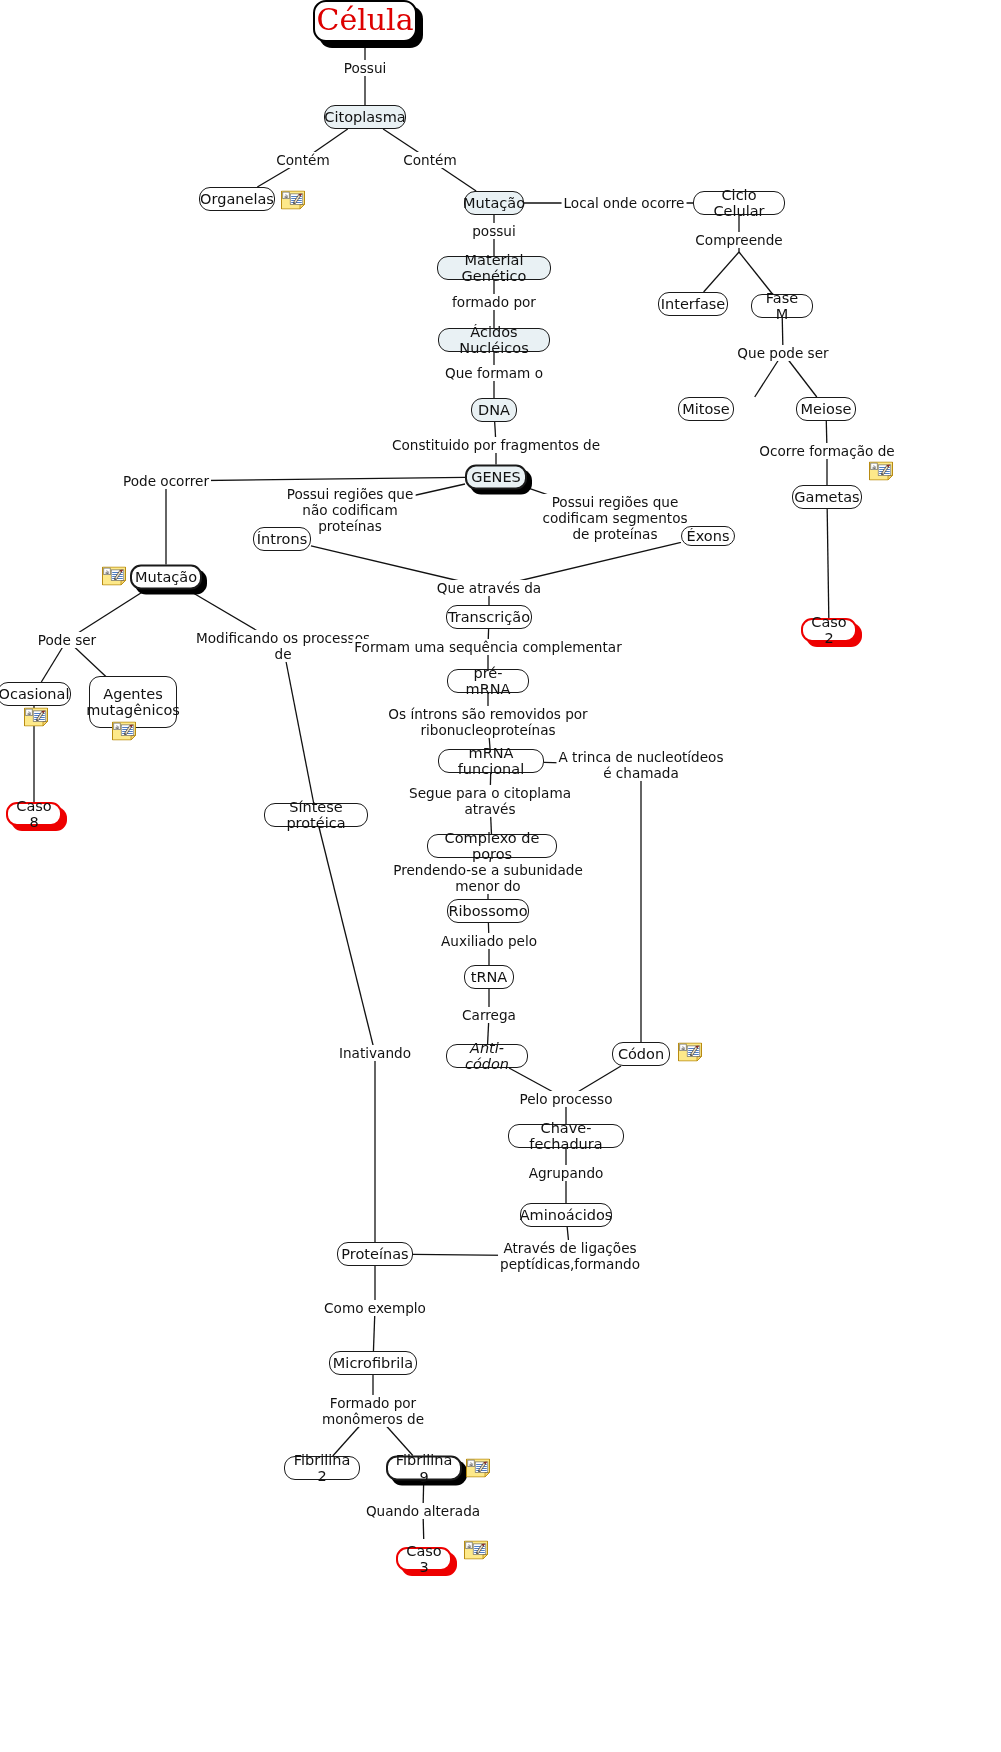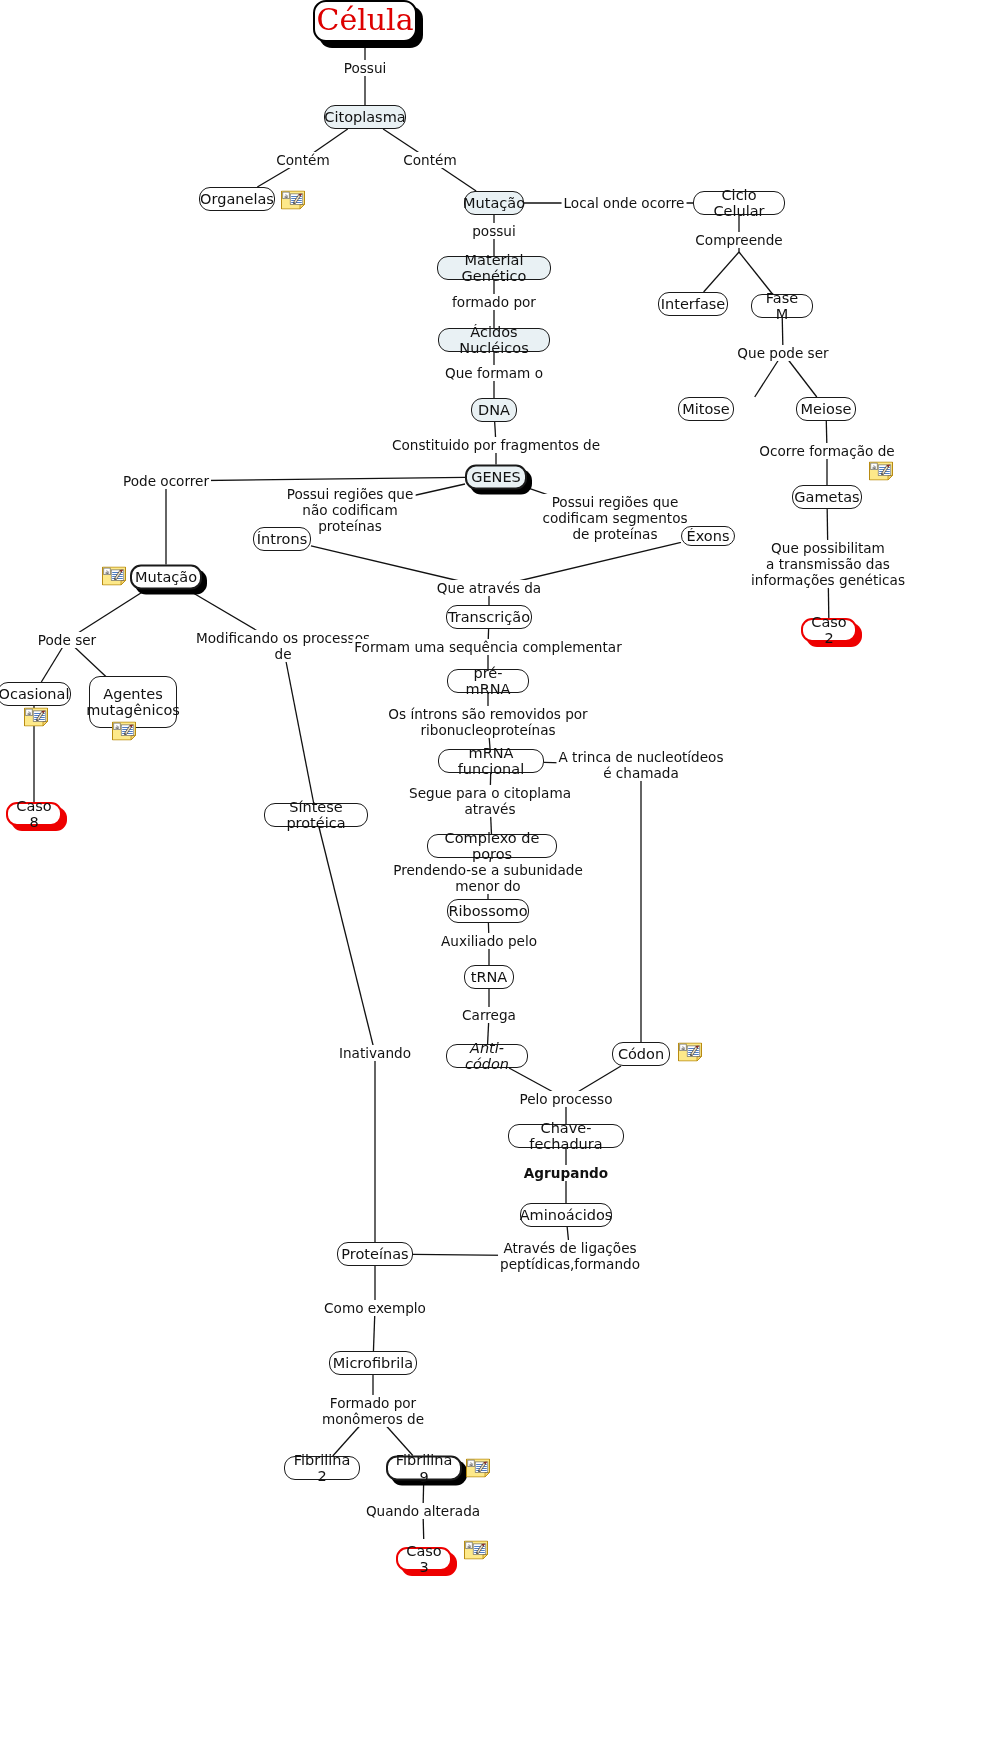--- a/index.html
+++ b/index.html
@@ -214,36 +214,33 @@
 não codificam
 proteínas</div>
     <div class="elabel" style="left: 615px; top: 518px;">Possui regiões que
 codificam segmentos
 de proteínas</div>
     <div class="elabel" style="left: 489px; top: 588px;">Que através da</div>
     <div class="elabel" style="left: 67px; top: 640px;">Pode ser</div>
     <div class="elabel" style="left: 283px; top: 646px;">Modificando os processos
 de</div>
     <div class="elabel" style="left: 488px; top: 647px;">Formam uma sequência complementar</div>
-    <div class="elabel" style="left: 828px; top: 564px;">Que possibilitam
-a transmissão das
-informações genéticas</div>
     <div class="elabel" style="left: 488px; top: 722px;">Os íntrons são removidos por
 ribonucleoproteínas</div>
     <div class="elabel" style="left: 641px; top: 765px;">A trinca de nucleotídeos
 é chamada</div>
     <div class="elabel" style="left: 490px; top: 801px;">Segue para o citoplama
 através</div>
     <div class="elabel" style="left: 488px; top: 878px;">Prendendo-se a subunidade
 menor  do</div>
     <div class="elabel" style="left: 489px; top: 941px;">Auxiliado pelo</div>
     <div class="elabel" style="left: 489px; top: 1015px;">Carrega</div>
     <div class="elabel" style="left: 375px; top: 1053px;">Inativando</div>
     <div class="elabel" style="left: 566px; top: 1099px;">Pelo processo</div>
-    <div class="elabel" style="left: 566px; top: 1173px; font-weight: bold;">Agrupando</div>
+    <div class="elabel" style="left: 566px; top: 1173px;">Agrupando</div>
     <div class="elabel" style="left: 570px; top: 1256px;">Através de ligações
 peptídicas,formando</div>
     <div class="elabel" style="left: 375px; top: 1308px;">Como exemplo</div>
     <div class="elabel" style="left: 373px; top: 1411px;">Formado por
 monômeros de</div>
     <div class="elabel" style="left: 423px; top: 1511px;">Quando alterada</div>
     <div class="note-icon" style="left: 293px; top: 200px;"><svg viewBox="0 0 24 19" width="24" height="19">
         <path d="M0.5 0.5 H23.5 V14 L19 18.5 H0.5 Z" fill="#fde98a" stroke="#b88b12" stroke-width="1"></path>
         <path d="M19 18.5 V14 H23.5 Z" fill="#f5d36a" stroke="#b88b12" stroke-width="0.8"></path>
         <rect x="1.8" y="1.6" width="6.4" height="6.6" fill="#ffffff" stroke="#555" stroke-width="0.6"></rect>

